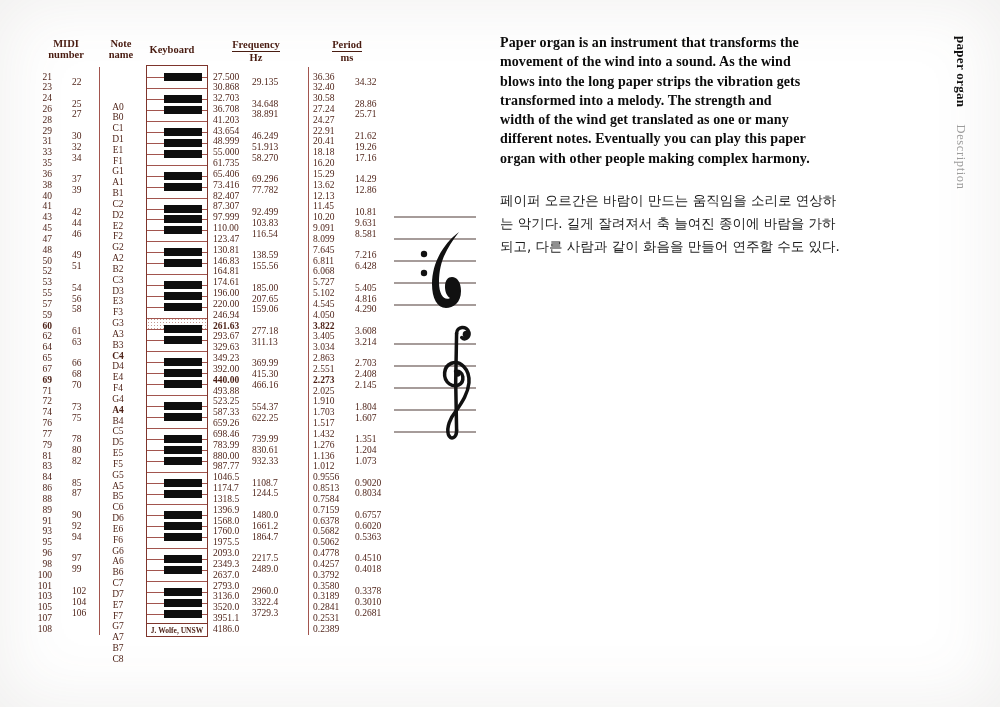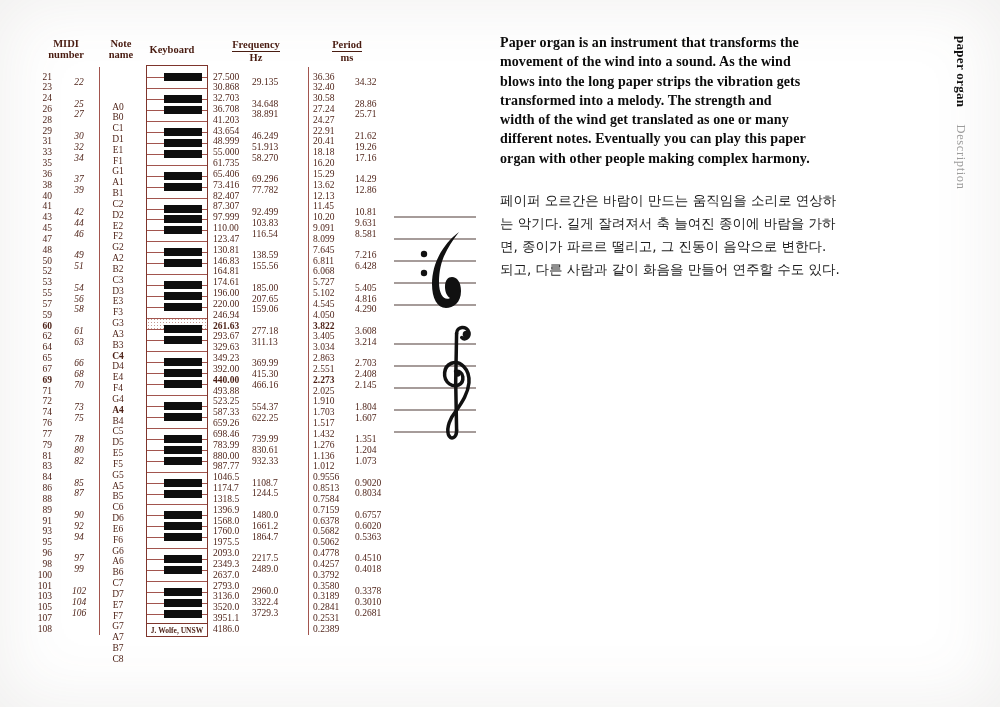--- a/index.html
+++ b/index.html
@@ -218,21 +218,21 @@
         <div class="cell" style="top: 537.19px;">95</div>
         <div class="cell" style="top: 548.02px;">96</div>
         <div class="cell" style="top: 558.85px;">98</div>
         <div class="cell" style="top: 569.68px;">100</div>
         <div class="cell" style="top: 580.51px;">101</div>
         <div class="cell" style="top: 591.34px;">103</div>
         <div class="cell" style="top: 602.17px;">105</div>
         <div class="cell" style="top: 613px;">107</div>
         <div class="cell" style="top: 623.83px;">108</div>
       </div>
-    <div class="col" id="col-midi-sh" style="left:62px;width:34px;text-align:center;font-style:italic;">
+    <div class="col" id="col-midi-sh" style="left:72px;width:34px;text-align:left;">
         <div class="cell" style="top: 76.915px;">22</div>
         <div class="cell" style="top: 98.575px;">25</div>
         <div class="cell" style="top: 109.405px;">27</div>
         <div class="cell" style="top: 131.065px;">30</div>
         <div class="cell" style="top: 141.895px;">32</div>
         <div class="cell" style="top: 152.725px;">34</div>
         <div class="cell" style="top: 174.385px;">37</div>
         <div class="cell" style="top: 185.215px;">39</div>
         <div class="cell" style="top: 206.875px;">42</div>
         <div class="cell" style="top: 217.705px;">44</div>
@@ -545,21 +545,20 @@
       <div>movement of the wind into a sound. As the wind</div>
       <div>blows into the long paper strips the vibration gets</div>
       <div>transformed into a melody. The strength and</div>
       <div>width of the wind get translated as one or many</div>
       <div>different notes. Eventually you can play this paper</div>
       <div>organ with other people making complex harmony.</div>
     </div>
   <div class="desc-ko" id="desc-ko">
       <div>페이퍼 오르간은 바람이 만드는 움직임을 소리로 연상하</div>
       <div>는 악기다. 길게 잘려져서 축 늘여진 종이에 바람을 가하</div>
-      <div>면, 종이가 파르르 떨리고, 그 진동이 음악으로 변한다.</div>
       <div>되고, 다른 사람과 같이 화음을 만들어 연주할 수도 있다.</div>
     </div>
 
   <div class="side">
     <span class="t">paper organ</span>
     <span class="s">Description</span>
   </div>
 
 </div>
 

